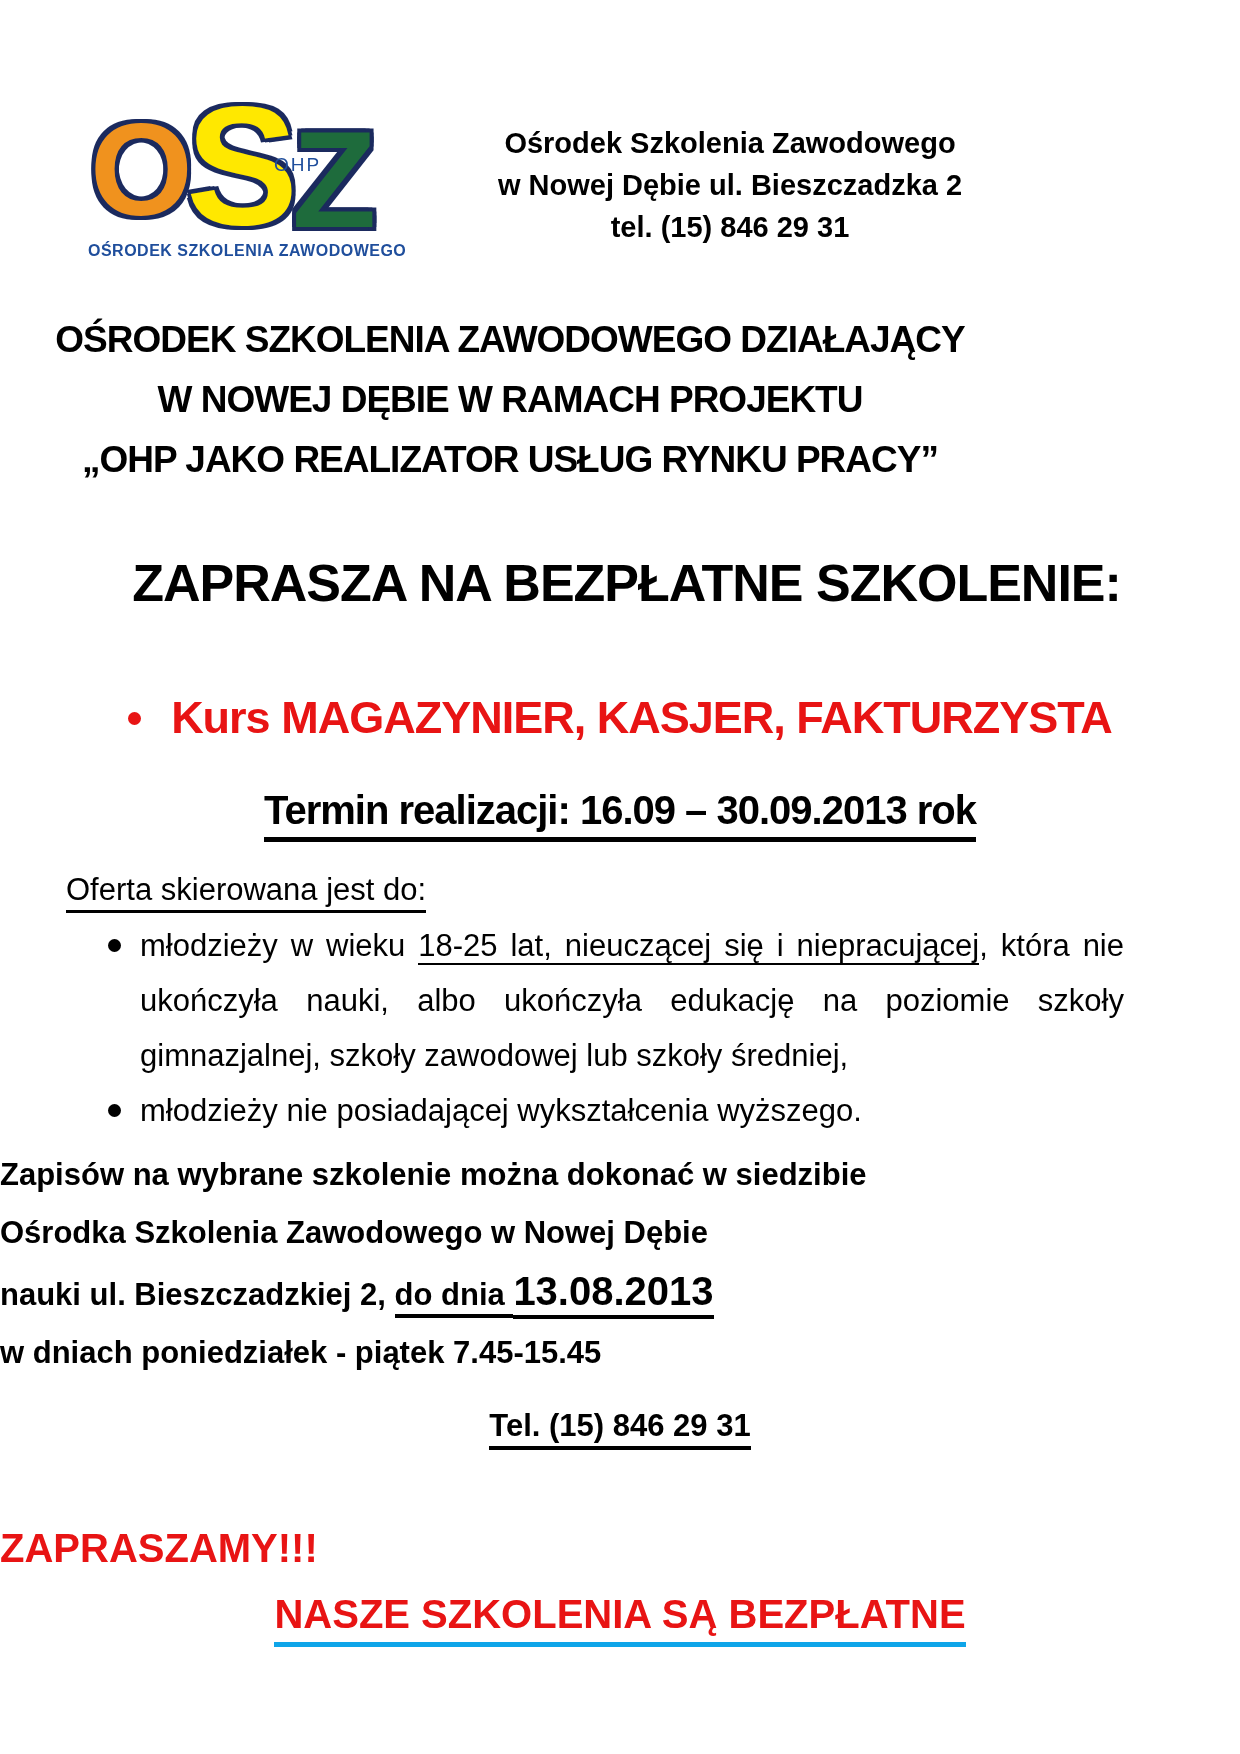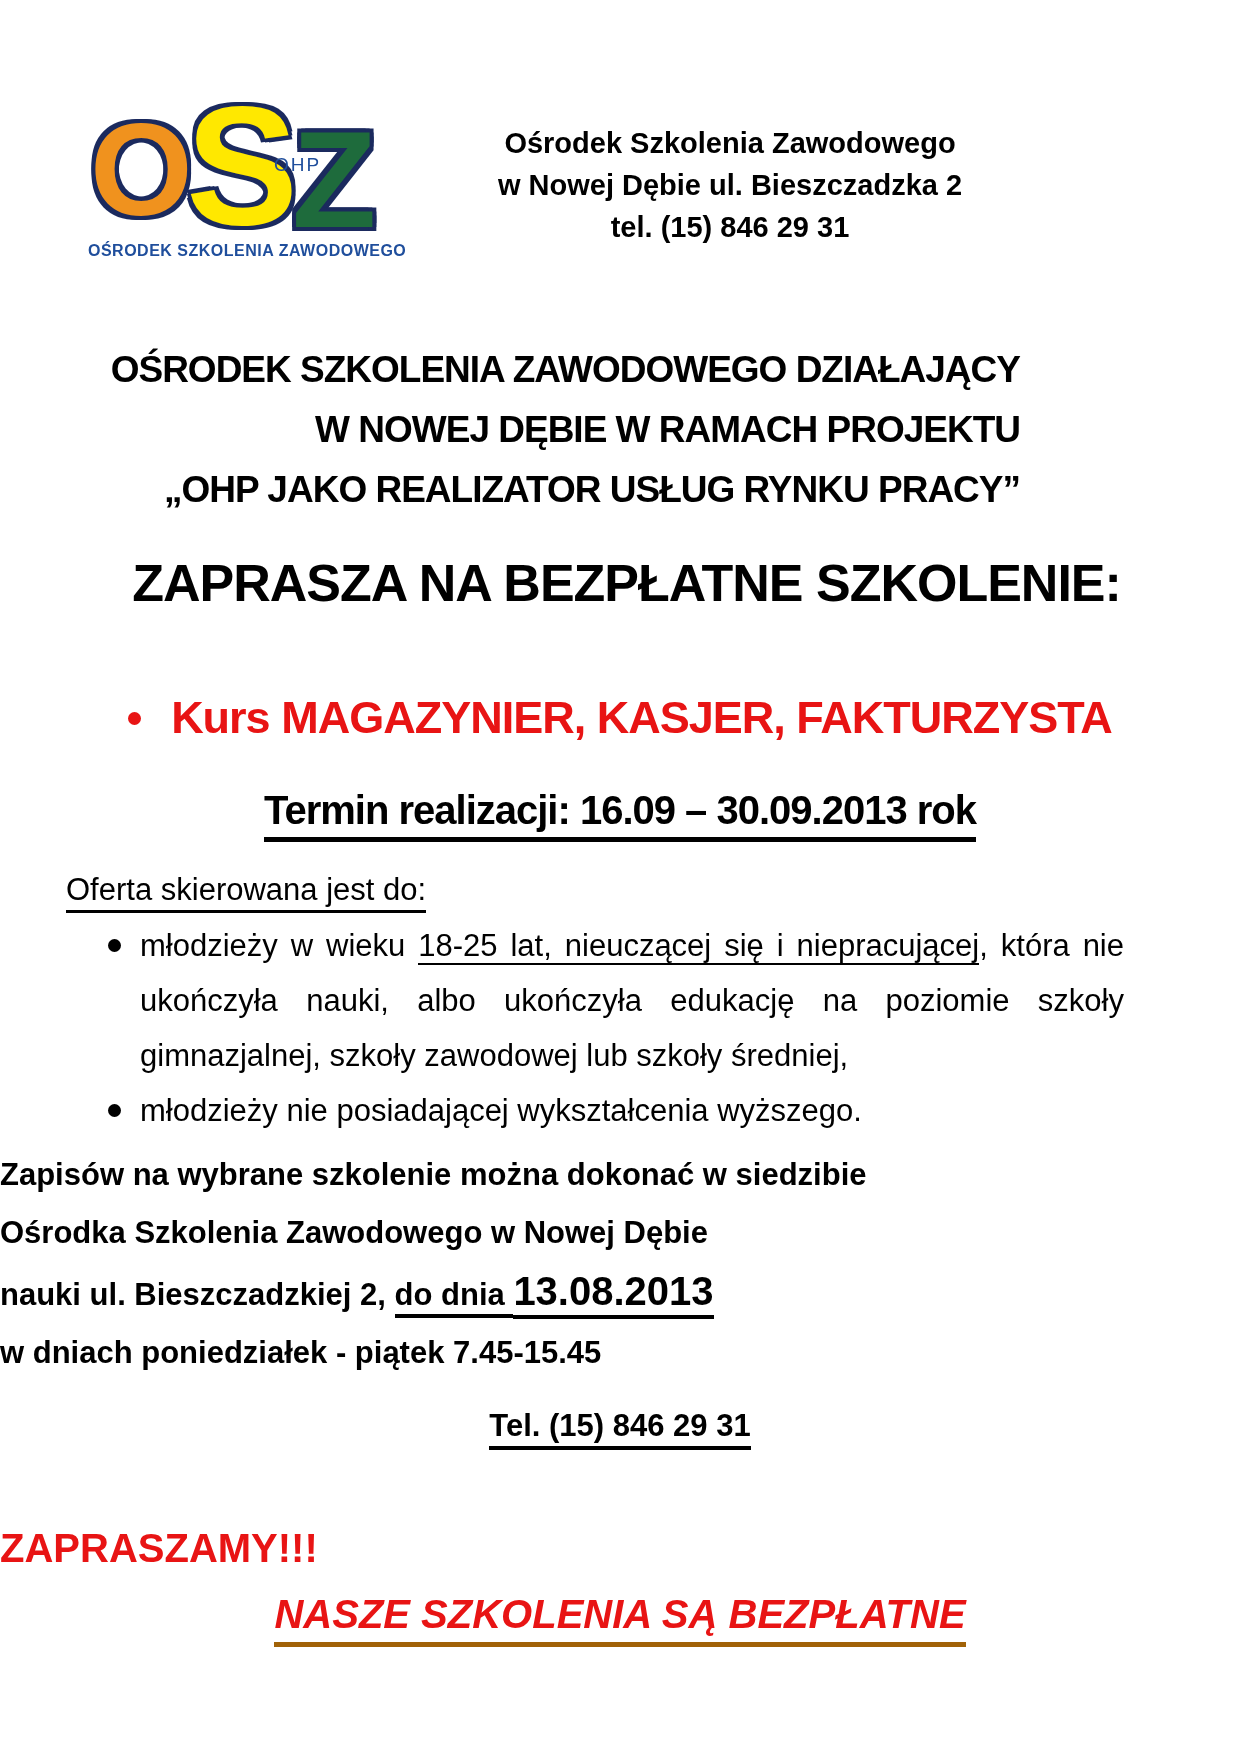--- a/index.html
+++ b/index.html
@@ -26,22 +26,22 @@
     font-weight:normal; color:#1f4e9c; letter-spacing:2px; }
   .logo-caption { position:absolute; left:0; top:150px; width:310px;
     font-size:16px; font-weight:bold; color:#1f4e9c; text-align:center;
     letter-spacing:0.5px; white-space:nowrap; }
 
   
   .contact { position:absolute; left:440px; top:122px; width:580px;
     text-align:center; font-weight:bold; font-size:29px; line-height:42px; }
 
   
-  .project { position:absolute; top:340px; left:0; width:1020px;
-    text-align:right; font-weight:bold; font-size:37px; line-height:60px;
+  .project { position:absolute; top:310px; left:0; width:1020px;
+    text-align:center; font-weight:bold; font-size:37px; line-height:60px;
     letter-spacing:-1px; }
 
   
   .invite { position:absolute; top:553px; left:0; width:1240px;
     text-align:center; font-weight:bold; font-size:52px; letter-spacing:-1px;padding-left:13px; }
 
   
   .course { position:absolute; top:692px; left:0; width:1240px;
     text-align:center; font-weight:bold; font-size:45px; color:#e81414;
     letter-spacing:-1px; }
@@ -76,21 +76,21 @@
   
   .tel { position:absolute; top:1408px; left:0; width:1240px;
     text-align:center; font-weight:bold; font-size:31px; }
   .tel .u { border-bottom:4px solid #000; padding-bottom:3px; }
 
   
   .footer1 { position:absolute; top:1526px; left:0; width:1240px;
     text-align:left; font-weight:bold; font-size:40px; color:#e81414; }
   .footer2 { position:absolute; top:1592px; left:0; width:1240px;
     text-align:center; font-weight:bold; font-size:40px; color:#e81414; }
-  .footer2 .u { border-bottom:5px solid #a16207; padding-bottom:6px;font-style:italic; }
+  .footer2 .u { border-bottom:5px solid #0ea5e9; padding-bottom:6px; }
 </style>
 </head>
 <body>
 
 <div class="page">
 
   <div class="logo">
     <span class="letter letter-o">O</span>
     <span class="letter letter-s">S</span>
     <span class="letter letter-z">Z</span>

